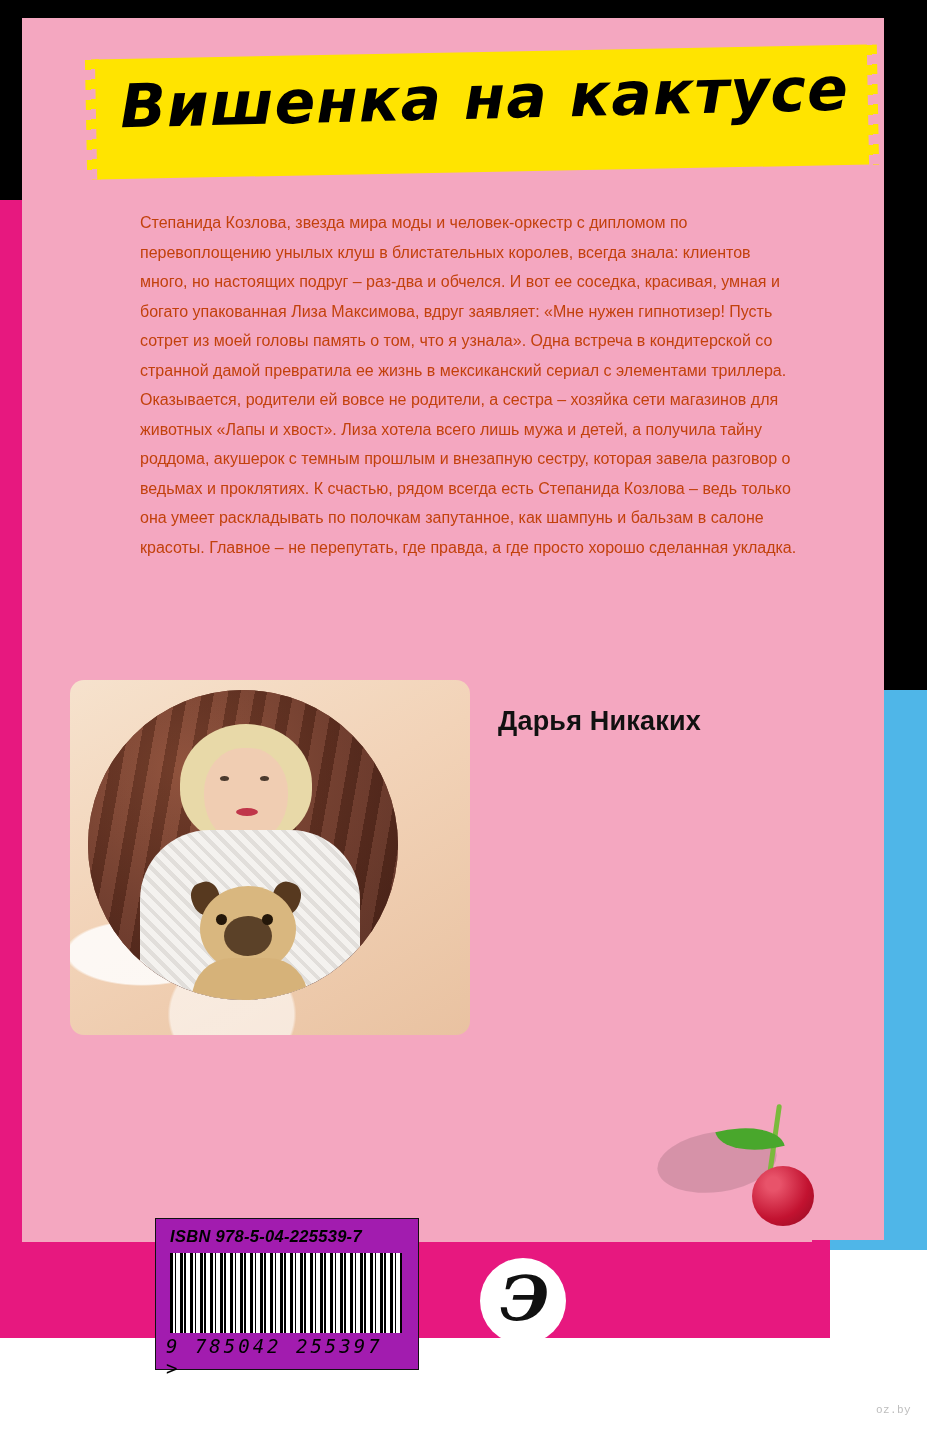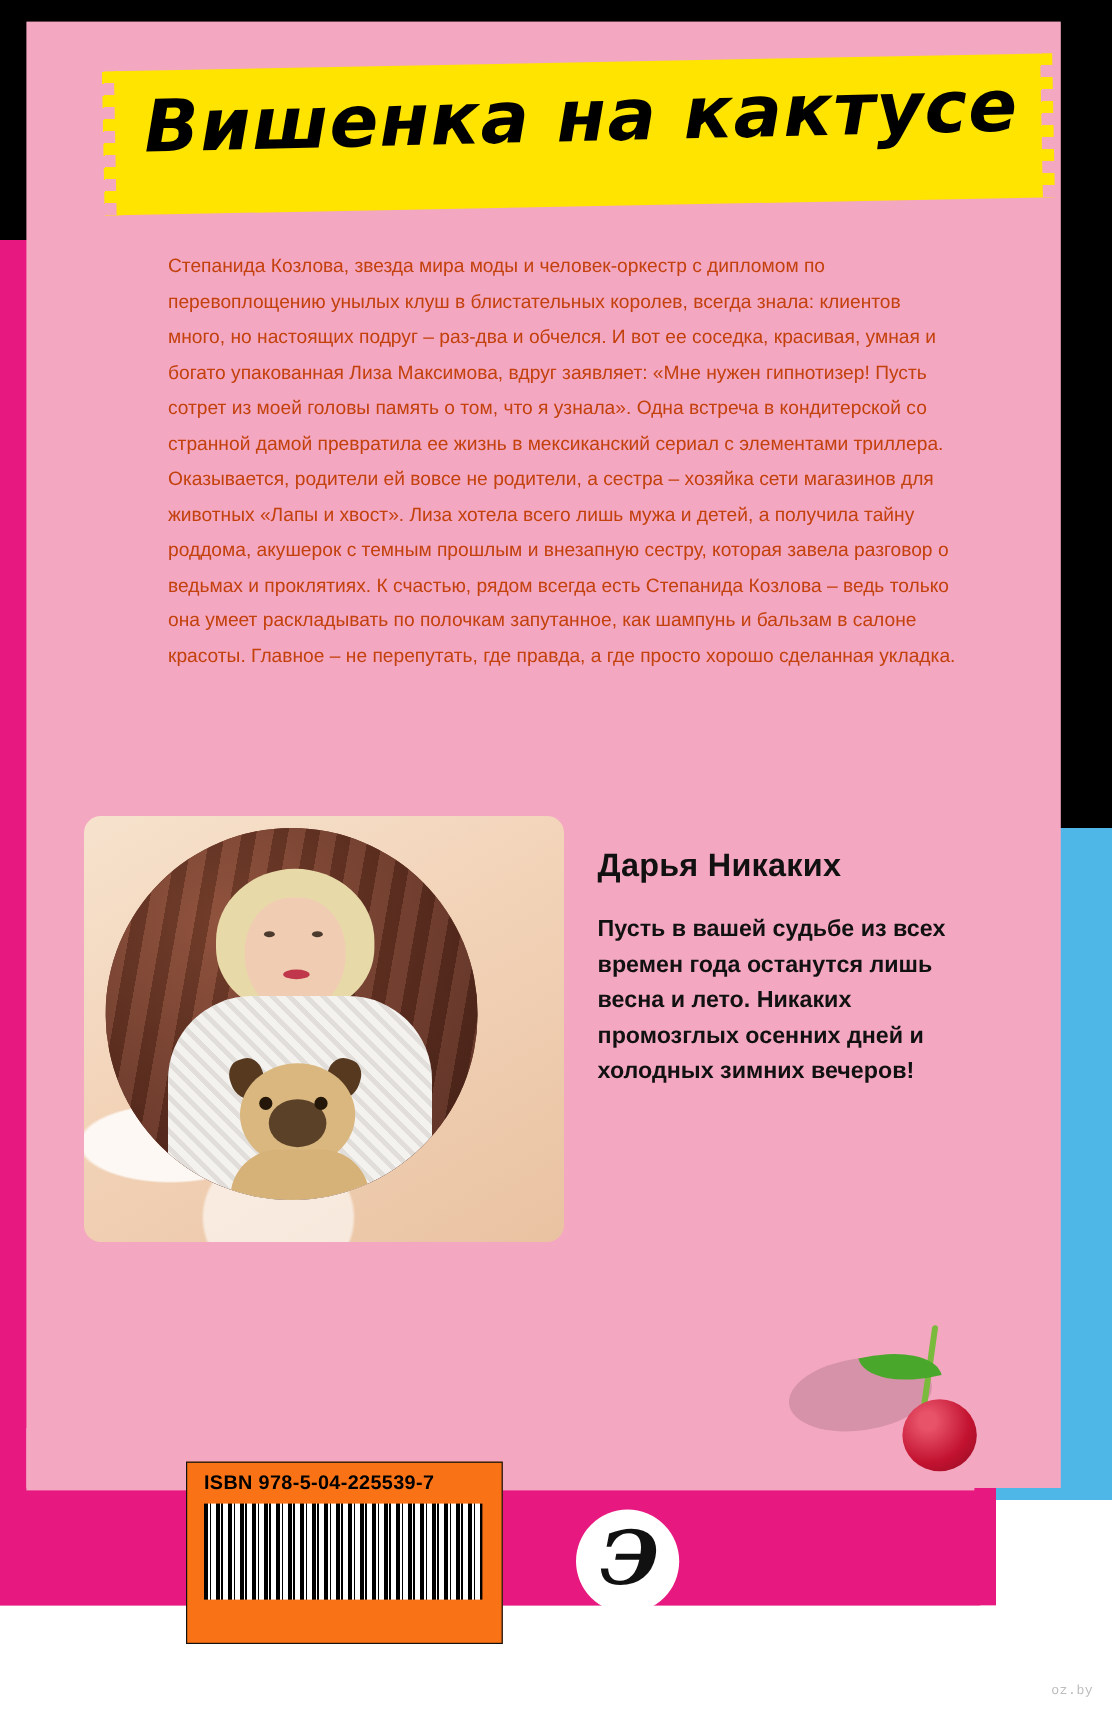--- a/index.html
+++ b/index.html
@@ -182,21 +182,21 @@
   }
   .cherry-ball{
     position:absolute;left:40px;top:66px;width:62px;height:60px;
     background:radial-gradient(circle at 34% 30%, #e8536a 0 12%, #c21230 60%, #8e0b22 100%);
     border-radius:50%;
   }
 
   
   .barcode-box{
     position:absolute;left:155px;top:1218px;width:262px;height:150px;
-    background:#f97316;border:1px solid #111;
+    background:#a21caf;border:1px solid #111;font-style:italic;
   }
   .isbn-text{
     position:absolute;left:14px;top:8px;
     font-size:16.5px;font-weight:bold;color:#000;letter-spacing:.3px;
   }
   .bars{
     position:absolute;left:14px;top:34px;width:232px;height:80px;
     background:repeating-linear-gradient(90deg,
       #000 0 3px, #fff 3px 5px, #000 5px 6px, #fff 6px 10px,
       #000 10px 13px, #fff 13px 14px, #000 14px 16px, #fff 16px 20px);
@@ -265,32 +265,32 @@
       <div class="ph-dog-ear r"></div>
       <div class="ph-dog-head"></div>
       <div class="ph-dog-face"></div>
       <div class="ph-dog-eye l"></div>
       <div class="ph-dog-eye r"></div>
       <div class="ph-dog-body"></div>
     </div>
   </div>
 
   <div class="author-name">Дарья Никаких</div>
-  <div class="author-quote">Пусть в вашей судьбе из всех времен года останутся лишь весна и лето. Никаких промозглых осенних дней и холодных зимних вечеров!</div>
 
   <div class="cherry">
     <div class="cherry-shadow"></div>
     <div class="cherry-stem"></div>
     <div class="cherry-leaf"></div>
     <div class="cherry-ball"></div>
   </div>
 
   <div class="barcode-box">
     <div class="isbn-text">ISBN 978-5-04-225539-7</div>
     <div class="bars"></div>
+    <div class="ean-digits">9 785042 255397 &gt;</div>
   </div>
 
   <div class="publisher">
     <div class="pub-circle"></div>
     <div class="pub-e">Э</div>
   </div>
 
   <div class="site-mark">oz.by</div>
 
 </div>

